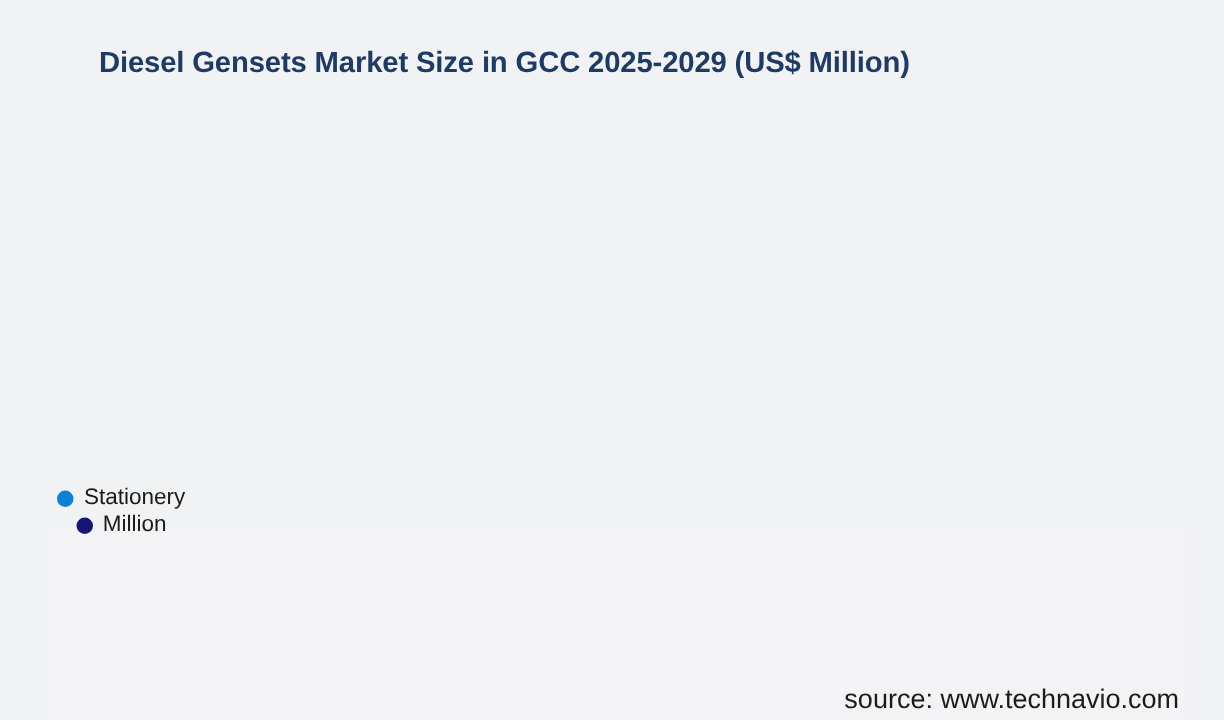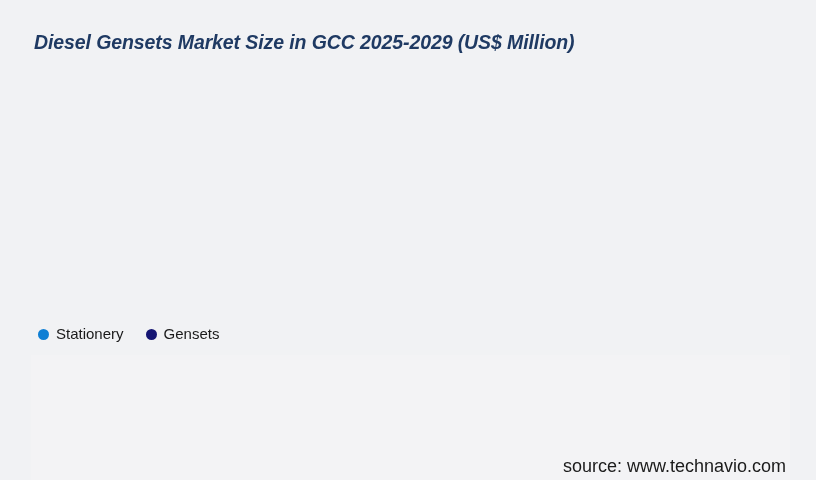--- a/index.html
+++ b/index.html
@@ -28,49 +28,48 @@
     position: absolute;
     left: 31px;
     top: 355px;
     width: 759px;
     height: 125px;
     background: #f3f3f5;
   }
 
   #chart-title {
     position: absolute;
-    left: 34px;
+    left: 66px;
     top: 28px;
     width: 720px;
     font-size: 19.5px;
     font-weight: bold;
     color: #1f3a63;
     letter-spacing: -0.1px;
     white-space: nowrap;
     line-height: 28px;
-    font-style: italic;
   }
 
   
   #plot-area {
     position: absolute;
     left: 31px;
     top: 66px;
     width: 759px;
     height: 250px;
     background: transparent;
   }
 
   #legend {
     position: absolute;
     left: 38px;
     top: 323px;
     height: 22px;
     display: flex;
-    flex-direction: row;
+    flex-direction: column;
     align-items: center;
   }
   .legend-item {
     display: flex;
     flex-direction: row;
     align-items: center;
     margin-right: 22px;
   }
   .legend-marker {
     width: 11px;
@@ -109,20 +108,20 @@
 
   <div id="legend">
 
     <div class="legend-item">
       <span class="legend-marker" style="background:#0f7fd4;"></span>
       <span class="legend-label">Stationery</span>
     </div>
 
     <div class="legend-item">
       <span class="legend-marker" style="background:#151573;"></span>
-      <span class="legend-label">Gensets</span>
+      <span class="legend-label">Million</span>
     </div>
 
   </div>
 
   <div id="source-note">source: www.technavio.com</div>
 
 </div>
 
 </body></html>

